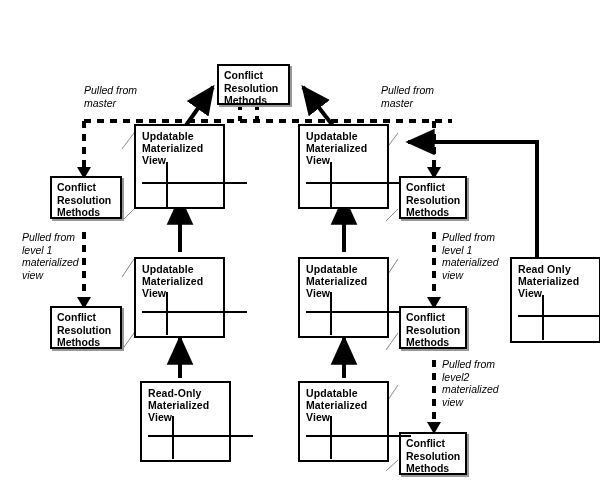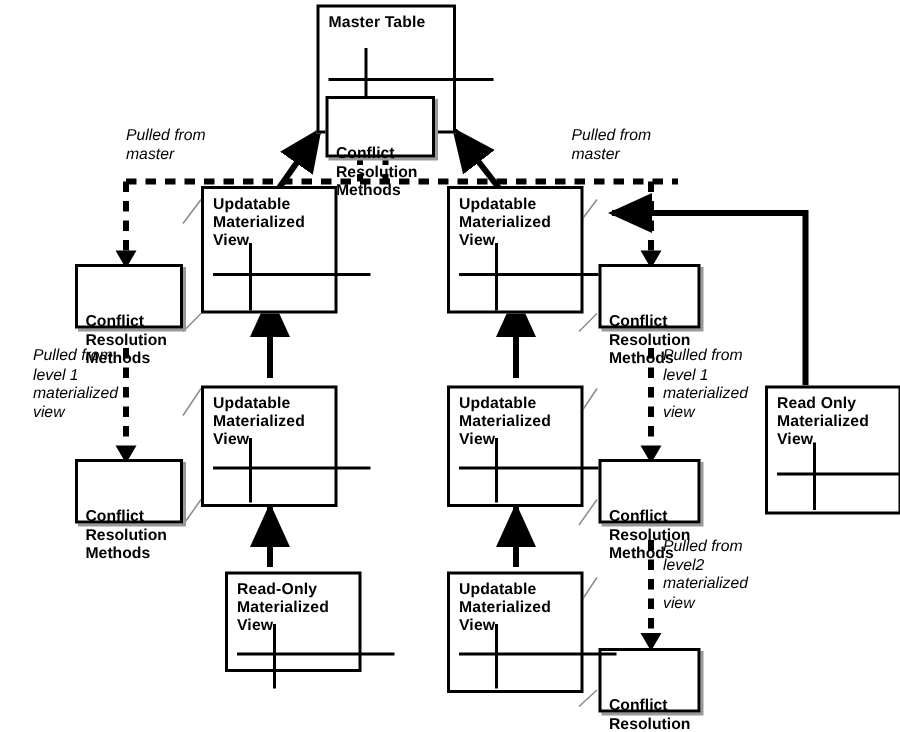--- a/index.html
+++ b/index.html
@@ -10,21 +10,21 @@
 
   .box{position:absolute;box-sizing:border-box;background:#ffffff;border:2px solid #000000;}
   .box .title{position:absolute;left:6px;top:4px;font-size:10.5px;line-height:12px;font-weight:bold;
                color:#000;letter-spacing:0.1px;white-space:pre-line;}
   .tbl-h{position:absolute;height:2px;background:#000;}
   .tbl-v{position:absolute;width:2px;background:#000;}
 
   .crm{position:absolute;box-sizing:border-box;background:#ffffff;border:2px solid #000000;
        box-shadow:2px 2px 0 #999;}
   .crm .lbl{position:absolute;left:5px;top:3px;font-size:10.5px;line-height:12.5px;font-weight:bold;
-            color:#000;white-space:pre-line;margin-top:27px;}
+            color:#000;white-space:pre-line;}
 
   .note{position:absolute;font-size:10.5px;line-height:12.5px;color:#000;white-space:pre-line;font-style:italic;}
 </style>
 </head>
 <body>
 
 <div id="canvas">
 
   <svg class="layer" viewBox="0 0 600 488">
     <defs>
@@ -93,25 +93,20 @@
       <path d="M398,209 L386,221"></path>
       <path d="M134,259 L122,277"></path>
       <path d="M134,333 L122,350"></path>
       <path d="M398,259 L386,277"></path>
       <path d="M398,333 L386,350"></path>
       <path d="M398,385 L386,403"></path>
       <path d="M398,460 L386,471"></path>
     </g>
   </svg>
 
-  <div class="box" style="left:211px;top:3px;width:93px;height:86px;">
-    <div class="title">Master Table</div>
-    <div class="tbl-h" style="left:6px;top:47px;width:110px;"></div>
-    <div class="tbl-v" style="left:30px;top:27px;height:46px;"></div>
-  </div>
 
   <div class="crm" style="left:217px;top:64px;width:73px;height:41px;">
     <div class="lbl">Conflict
 Resolution
 Methods</div>
   </div>
 
   <div class="box" style="left:134px;top:124px;width:91px;height:85px;">
     <div class="title">Updatable
 Materialized View</div>
@@ -163,21 +158,21 @@
 Resolution
 Methods</div>
   </div>
 
   <div class="crm" style="left:399px;top:432px;width:68px;height:43px;">
     <div class="lbl">Conflict
 Resolution
 Methods</div>
   </div>
 
-  <div class="box" style="left:150px;top:381px;width:91px;height:67px;">
+  <div class="box" style="left:140px;top:381px;width:91px;height:81px;">
     <div class="title">Read-Only
 Materialized View</div>
     <div class="tbl-h" style="left:6px;top:52px;width:105px;"></div>
     <div class="tbl-v" style="left:30px;top:33px;height:43px;"></div>
   </div>
 
   <div class="box" style="left:298px;top:381px;width:91px;height:81px;">
     <div class="title">Updatable
 Materialized View</div>
     <div class="tbl-h" style="left:6px;top:52px;width:105px;"></div>

